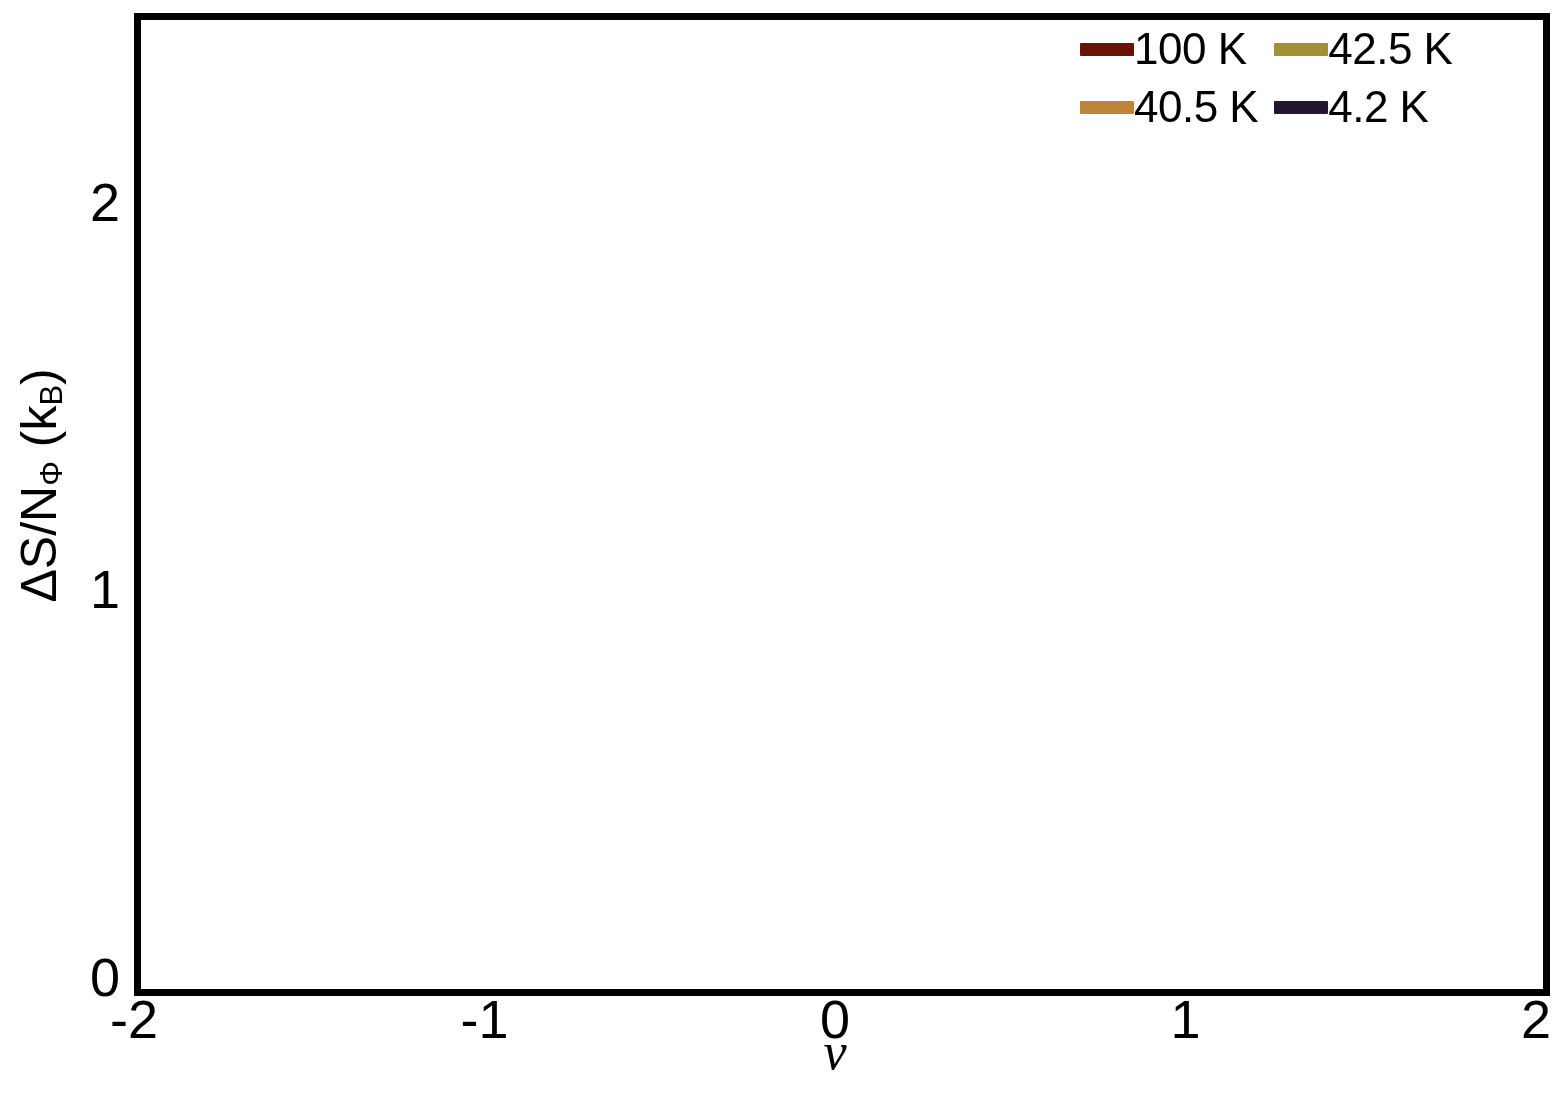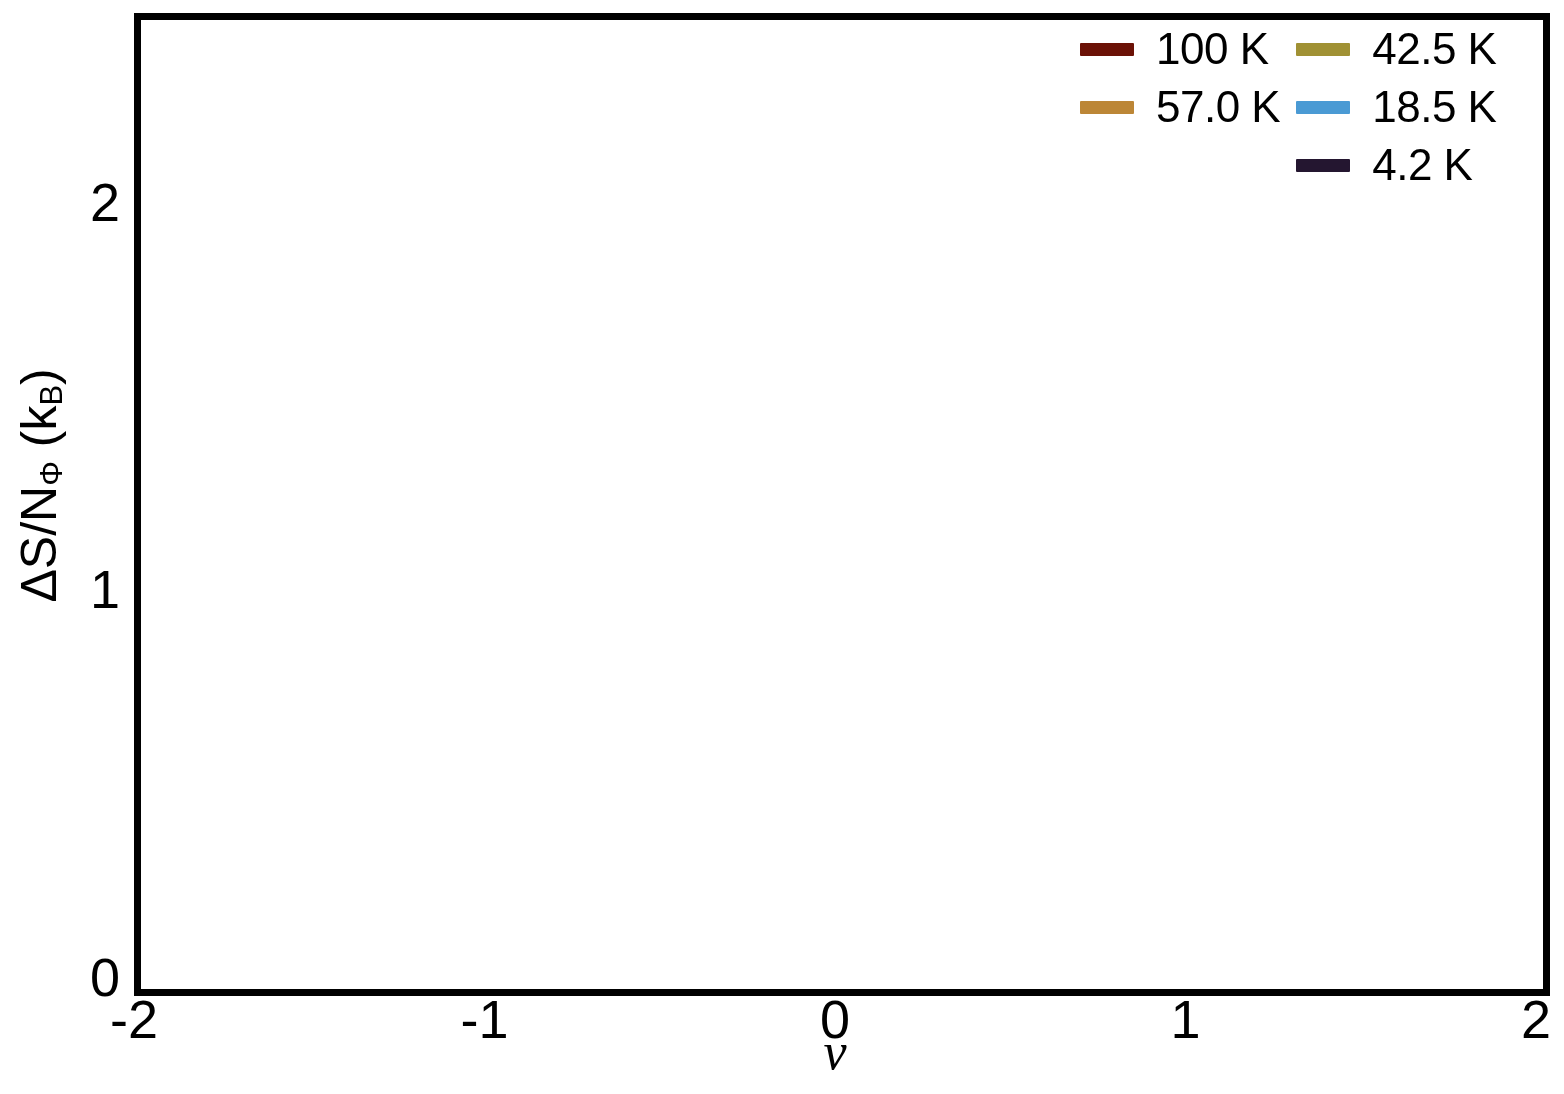--- a/index.html
+++ b/index.html
@@ -107,21 +107,21 @@
     z-index: 5;
   }
   .legend-col {
     display: flex;
     flex-direction: column;
   }
   .legend-entry {
     display: flex;
     align-items: center;
     height: 58px;
-    gap: 22px;
+    gap: 0;
   }
   .legend-swatch {
     width: 54px;
     height: 13px;
     border-radius: 1px;
     flex: 0 0 auto;
   }
   .legend-text {
     font-size: 44px;
     color: #000000;
@@ -177,32 +177,28 @@
   <div id="plot-frame"></div>
 
   <div id="legend">
       <div class="legend-col">
         <div class="legend-entry">
           <span class="legend-swatch" style="background: rgb(107, 17, 6);"></span>
           <span class="legend-text">100 K</span>
         </div>
         <div class="legend-entry">
           <span class="legend-swatch" style="background: rgb(188, 134, 54);"></span>
-          <span class="legend-text">57.0 K</span>
+          <span class="legend-text">40.5 K</span>
         </div>
       </div>
       <div class="legend-col">
         <div class="legend-entry">
           <span class="legend-swatch" style="background: rgb(160, 145, 52);"></span>
           <span class="legend-text">42.5 K</span>
         </div>
         <div class="legend-entry">
-          <span class="legend-swatch" style="background: rgb(74, 154, 212);"></span>
-          <span class="legend-text">18.5 K</span>
-        </div>
-        <div class="legend-entry">
           <span class="legend-swatch" style="background: rgb(36, 22, 48);"></span>
           <span class="legend-text">4.2 K</span>
         </div>
       </div>
     </div>
 
 </div>
 
 </body></html>

